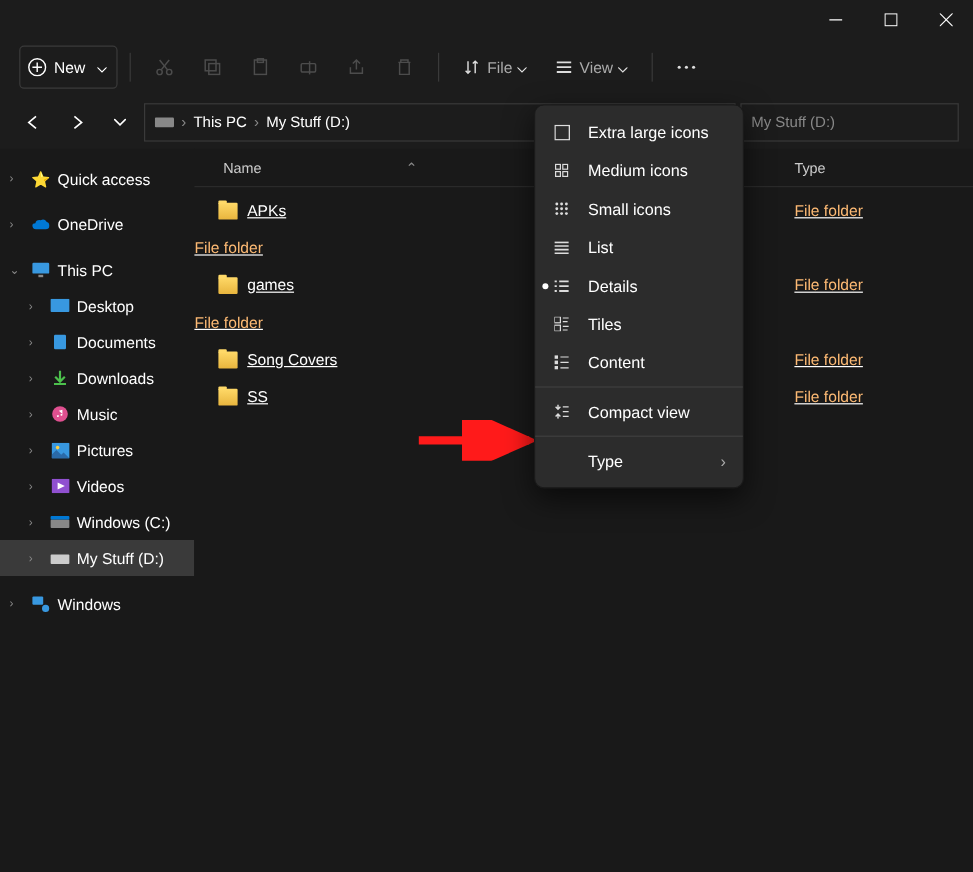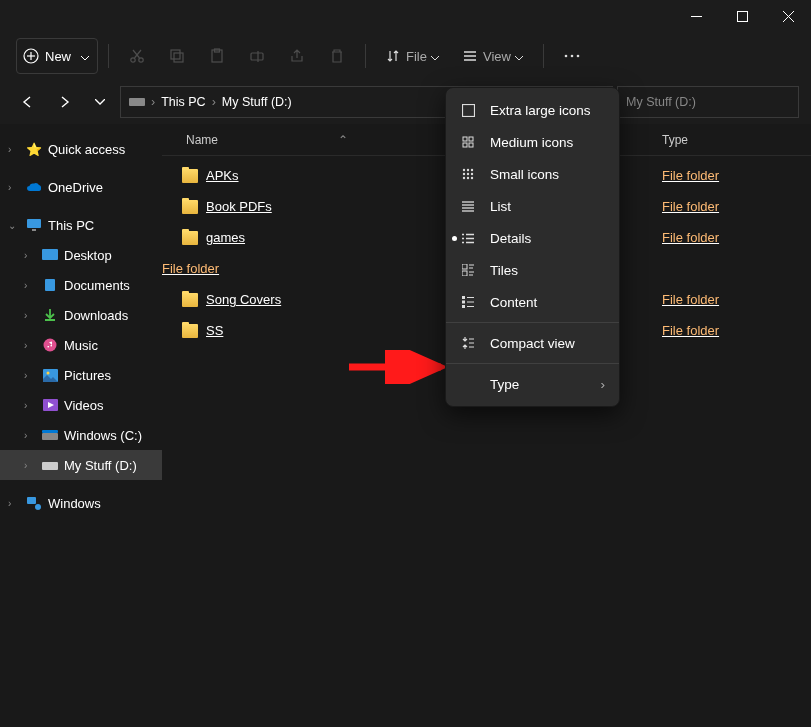--- a/index.html
+++ b/index.html
@@ -308,24 +308,20 @@
       </div>
       <div class="filelist" id="filelist">
           <div class="frow">
             <div class="fname">
               <span class="foldericon"></span>
               <span>APKs</span>
             </div>
             <div class="ftype">File folder</div>
           </div>
           <div class="frow">
-            <div class="fname">
-              <span class="foldericon"></span>
-              <span>Book PDFs</span>
-            </div>
             <div class="ftype">File folder</div>
           </div>
           <div class="frow">
             <div class="fname">
               <span class="foldericon"></span>
               <span>games</span>
             </div>
             <div class="ftype">File folder</div>
           </div>
           <div class="frow">

